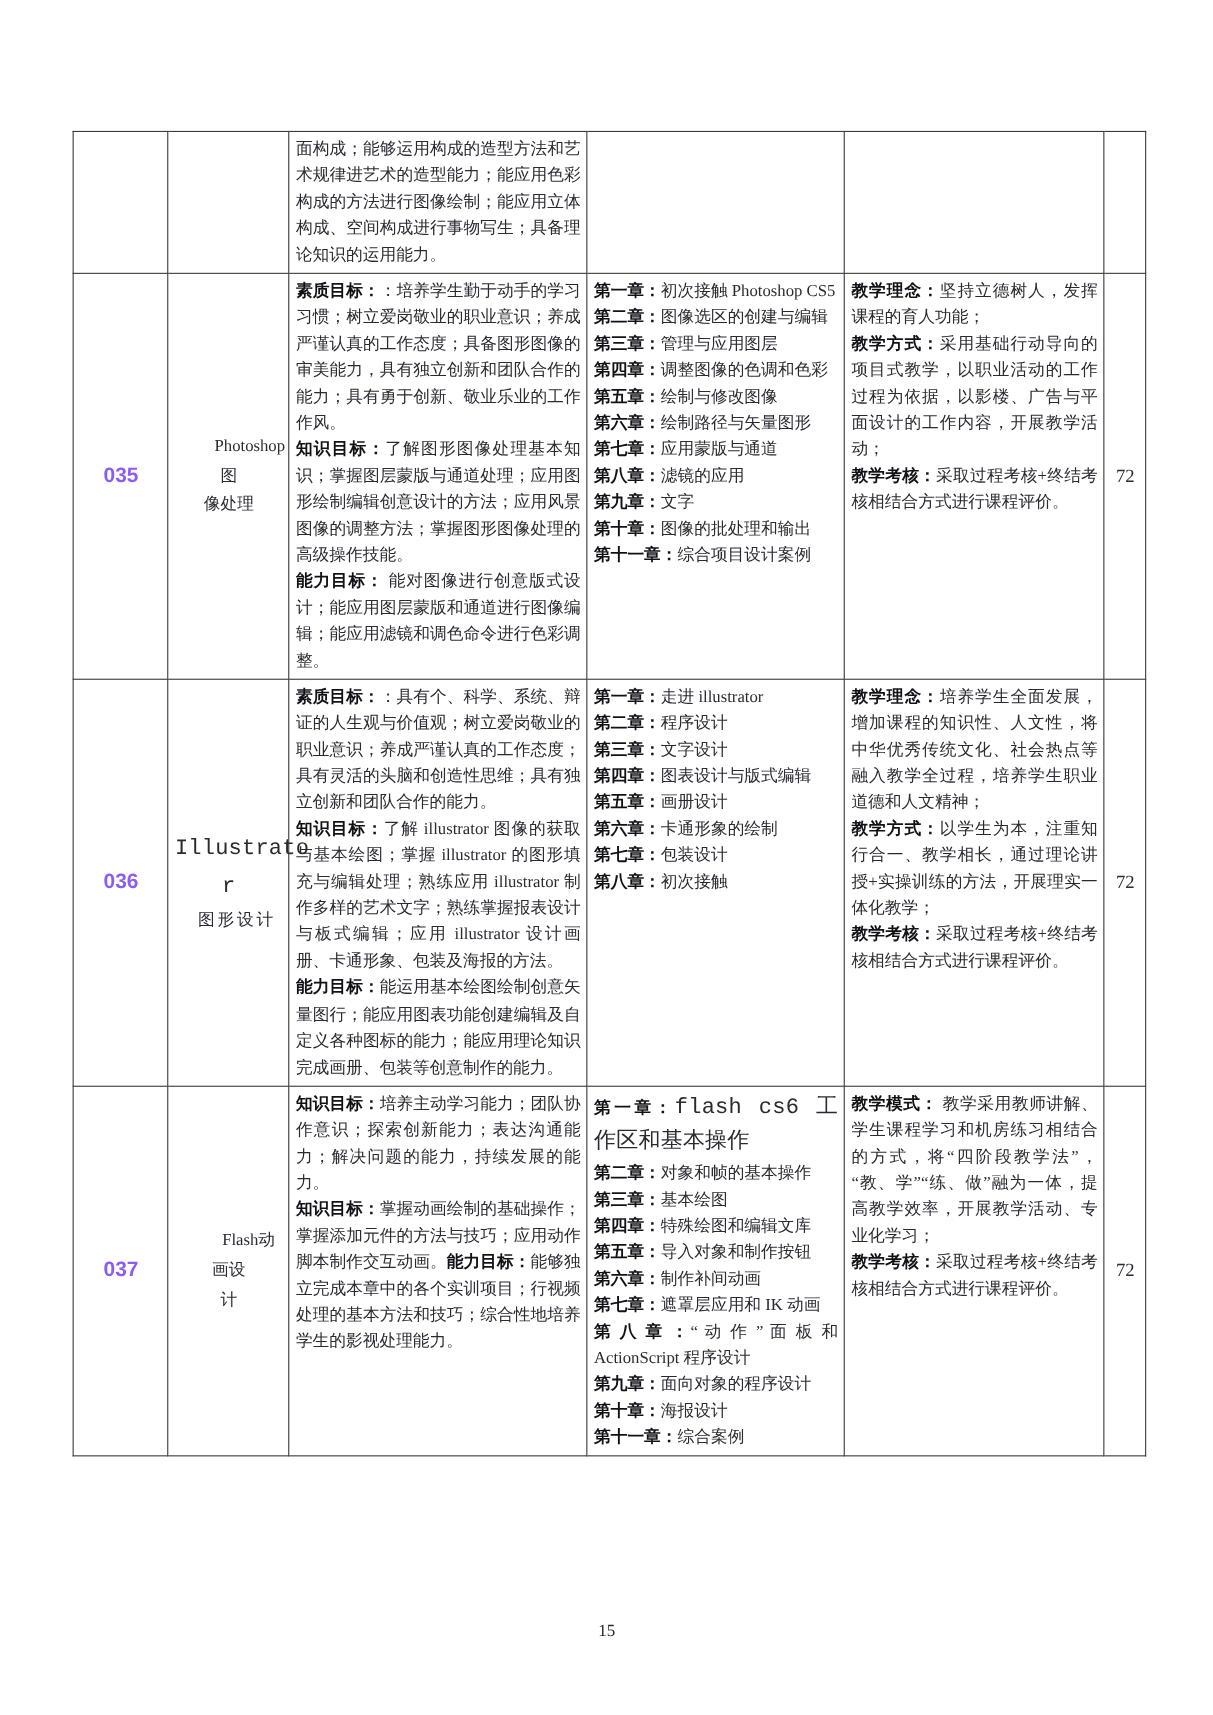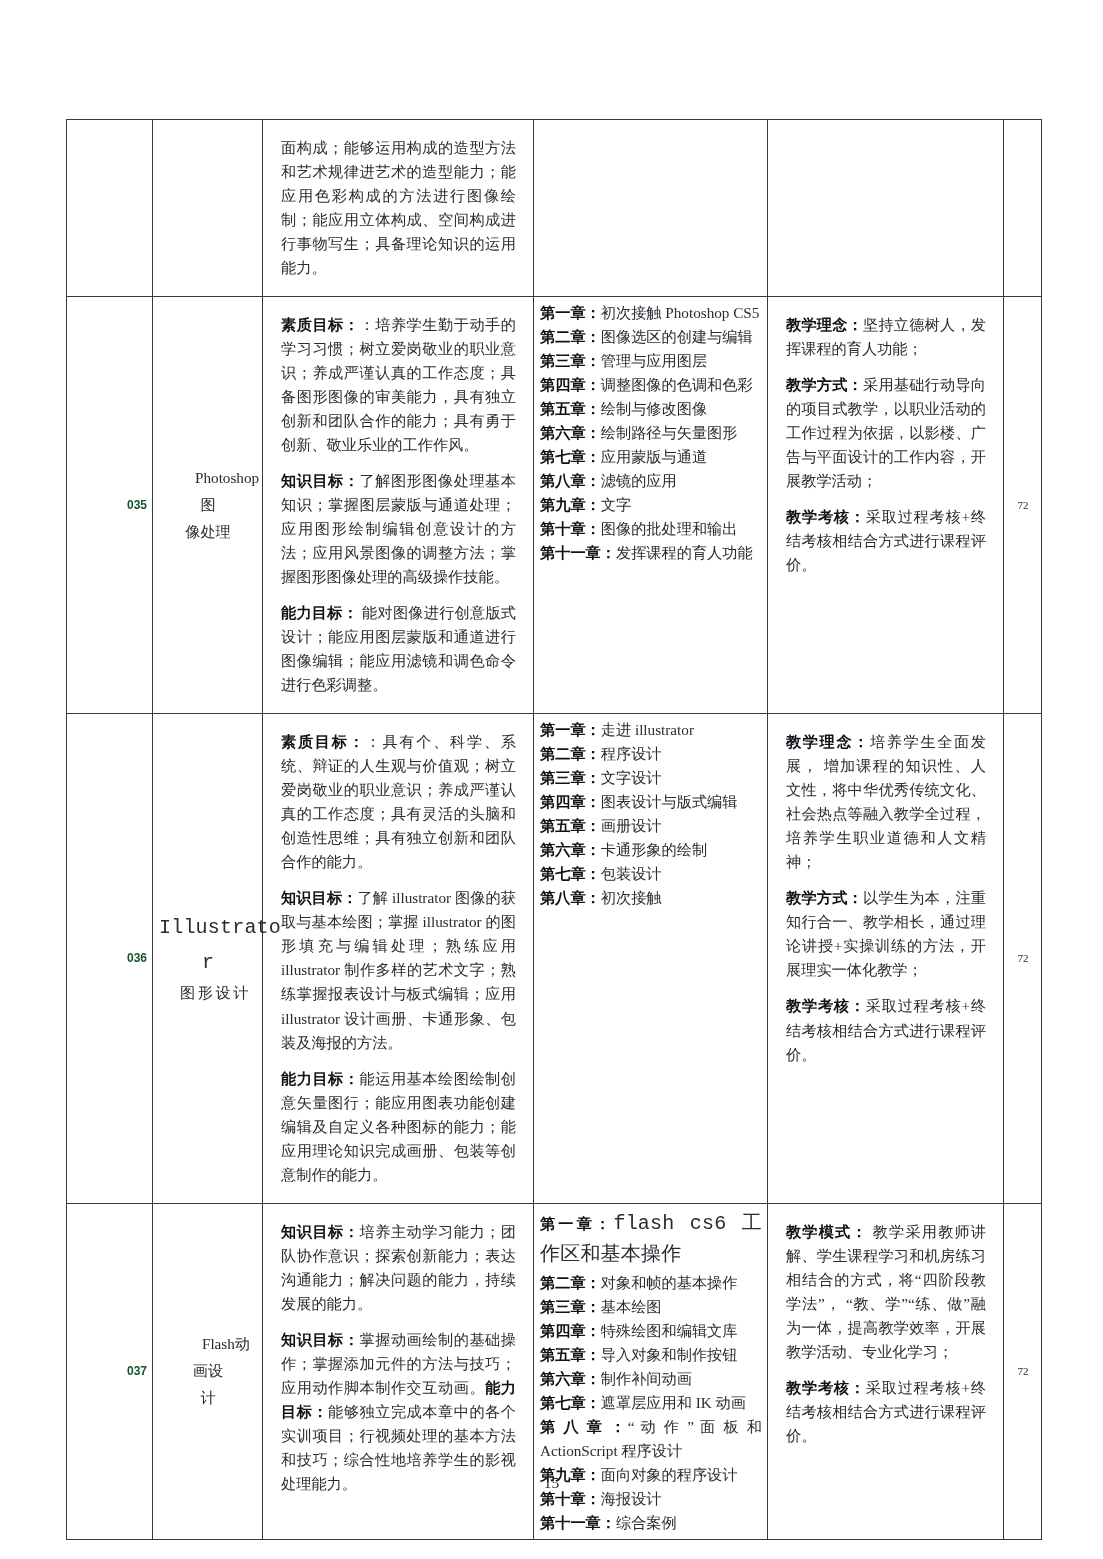--- a/index.html
+++ b/index.html
@@ -39,59 +39,59 @@
     color: #2a2a33;
   }
   col.c-num   { width: 86px; }
   col.c-name  { width: 110px; }
   col.c-goal  { width: 271px; }
   col.c-chap  { width: 234px; }
   col.c-idea  { width: 236px; }
   col.c-hrs   { width: 38px; }
 
   td.num-cell {
-    text-align: right;
+    text-align: center;
     vertical-align: middle;
     font-weight: bold;
-    font-size: 12px;
+    font-size: 19px;
     font-family: "Liberation Sans", sans-serif;
-    color: #14532d;
+    color: #8b5cf6;
   }
   td.name-cell {
     text-align: center;
     vertical-align: middle;
     font-size: 15.2px;
     line-height: 1.75;
     color: #2a2a33;
   }
   td.hours-cell {
     text-align: center;
     vertical-align: middle;
-    font-size: 11px;
+    font-size: 17px;
     color: #2a2a33;
   }
   td.goal-cell, td.chap-cell, td.idea-cell {
     text-align: justify;
     text-justify: inter-ideograph;
   }
   .lbl {
     font-weight: bold;
     color: #111118;
   }
   .mono-lat {
     font-family: "Liberation Mono", "DejaVu Sans Mono", monospace;
     font-size: 20px;
     letter-spacing: 0.2px;
   }
   .ser-lat {
     font-family: "Liberation Serif", serif;
     margin-left: 36px;
   }
   .chap-line { display: block; }
-  .goal-para { display: block; margin: 12px; }
+  .goal-para { display: block; margin: 0; }
   .wide-sp { letter-spacing: 2.6px; margin-left: 15px; }
   .page-number {
     position: absolute;
     left: 0;
     top: 1474px;
     width: 1103px;
     text-align: center;
     font-size: 15.5px;
     color: #2a2a33;
     font-family: "Liberation Serif", serif;
@@ -139,21 +139,21 @@
           <span class="chap-line"><span class="lbl">第一章：</span><span>初次接触 Photoshop CS5</span></span>
           <span class="chap-line"><span class="lbl">第二章：</span><span>图像选区的创建与编辑</span></span>
           <span class="chap-line"><span class="lbl">第三章：</span><span>管理与应用图层</span></span>
           <span class="chap-line"><span class="lbl">第四章：</span><span>调整图像的色调和色彩</span></span>
           <span class="chap-line"><span class="lbl">第五章：</span><span>绘制与修改图像</span></span>
           <span class="chap-line"><span class="lbl">第六章：</span><span>绘制路径与矢量图形</span></span>
           <span class="chap-line"><span class="lbl">第七章：</span><span>应用蒙版与通道</span></span>
           <span class="chap-line"><span class="lbl">第八章：</span><span>滤镜的应用</span></span>
           <span class="chap-line"><span class="lbl">第九章：</span><span>文字</span></span>
           <span class="chap-line"><span class="lbl">第十章：</span><span>图像的批处理和输出</span></span>
-          <span class="chap-line"><span class="lbl">第十一章：</span><span>发挥课程的育人功能</span></span>
+          <span class="chap-line"><span class="lbl">第十一章：</span><span>综合项目设计案例</span></span>
         </td>
         <td class="idea-cell">
           <span class="goal-para"><span class="lbl">教学理念：</span><span>坚持立德树人，发挥课程的育人功能；</span></span>
           <span class="goal-para"><span class="lbl">教学方式：</span><span>采用基础行动导向的项目式教学，以职业活动的工作过程为依据，以影楼、广告与平面设计的工作内容，开展教学活动；</span></span>
           <span class="goal-para"><span class="lbl">教学考核：</span><span>采取过程考核+终结考核相结合方式进行课程评价。</span></span>
         </td>
         <td class="hours-cell">72</td>
       </tr>
 
       <tr>

